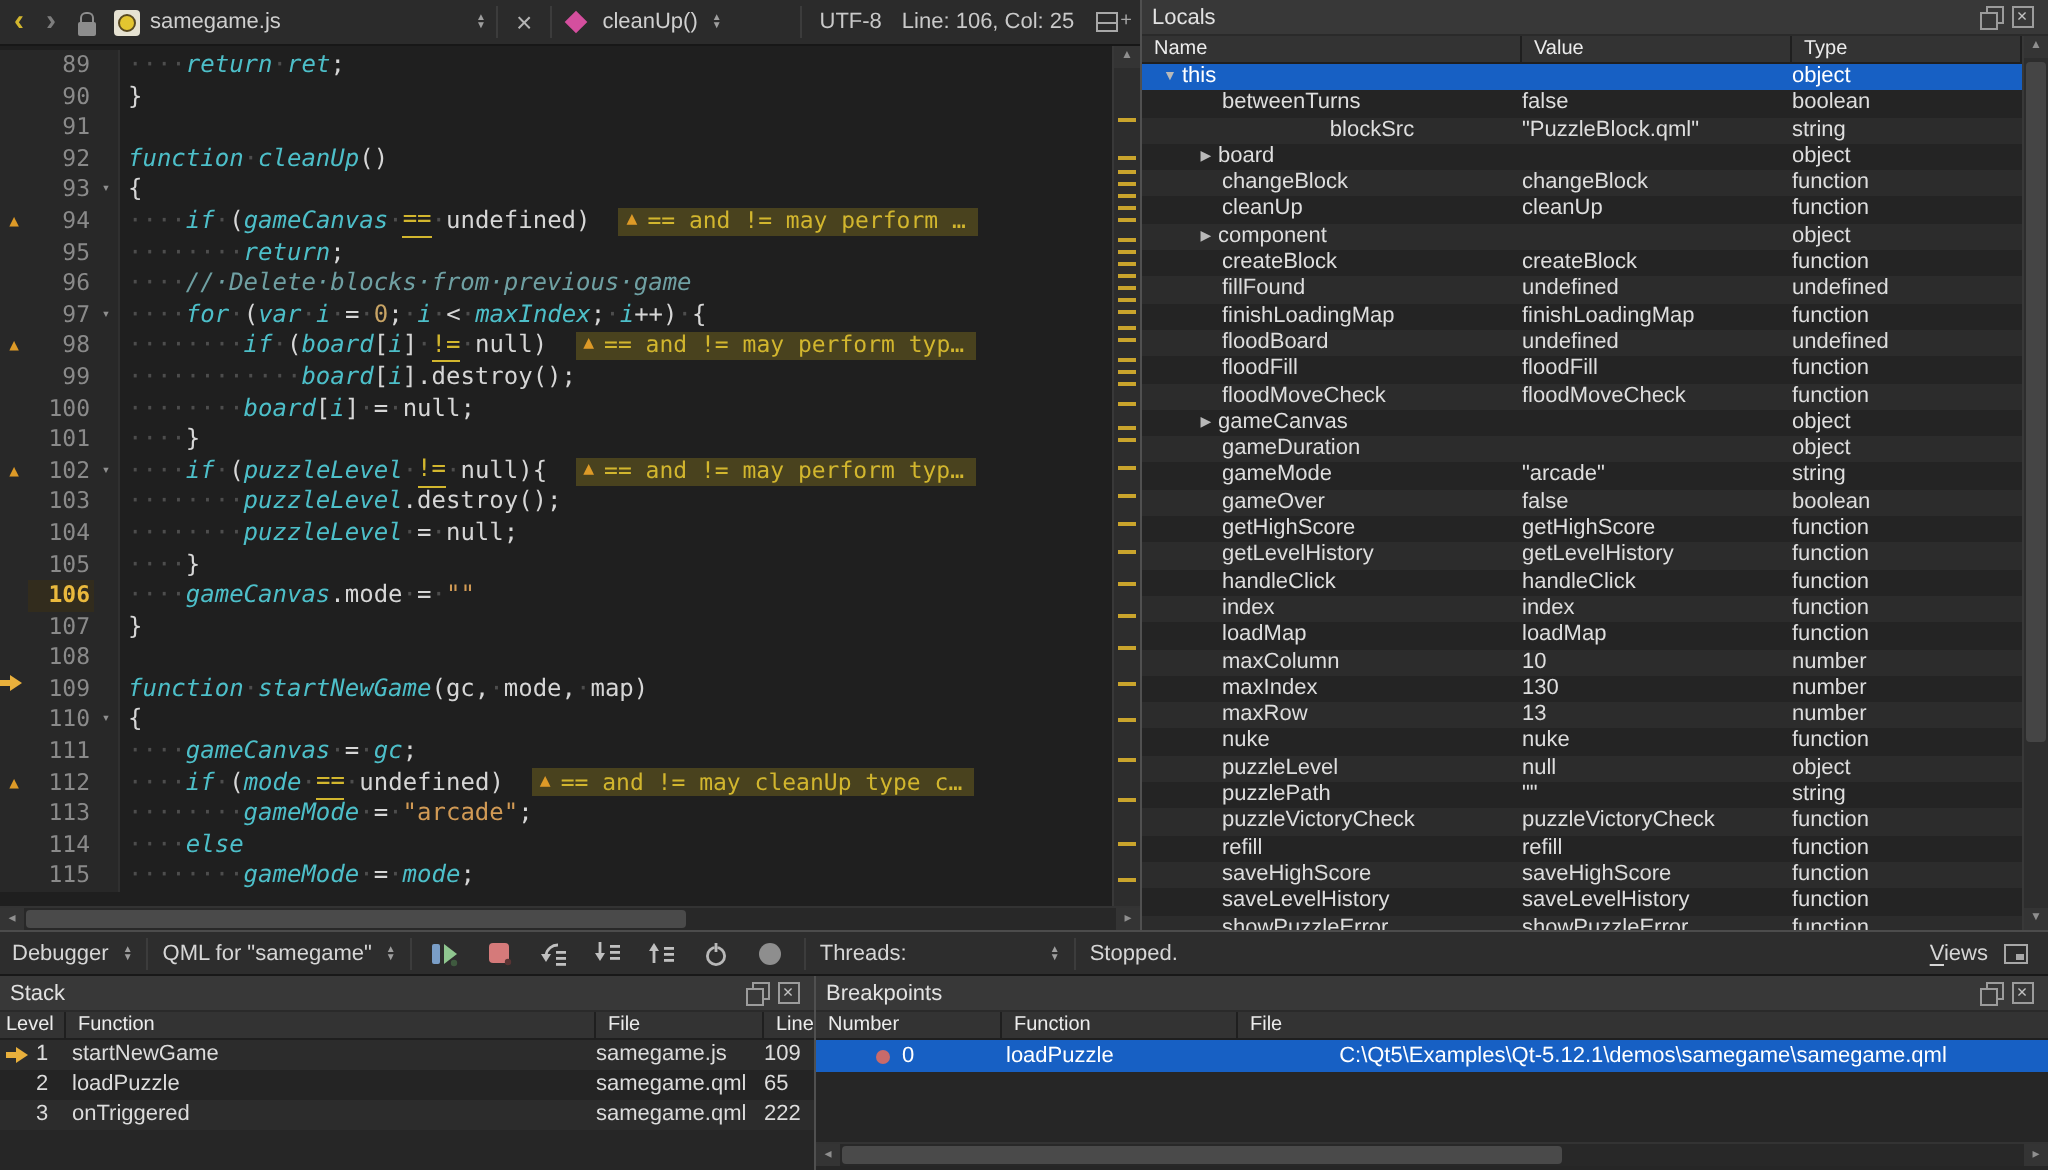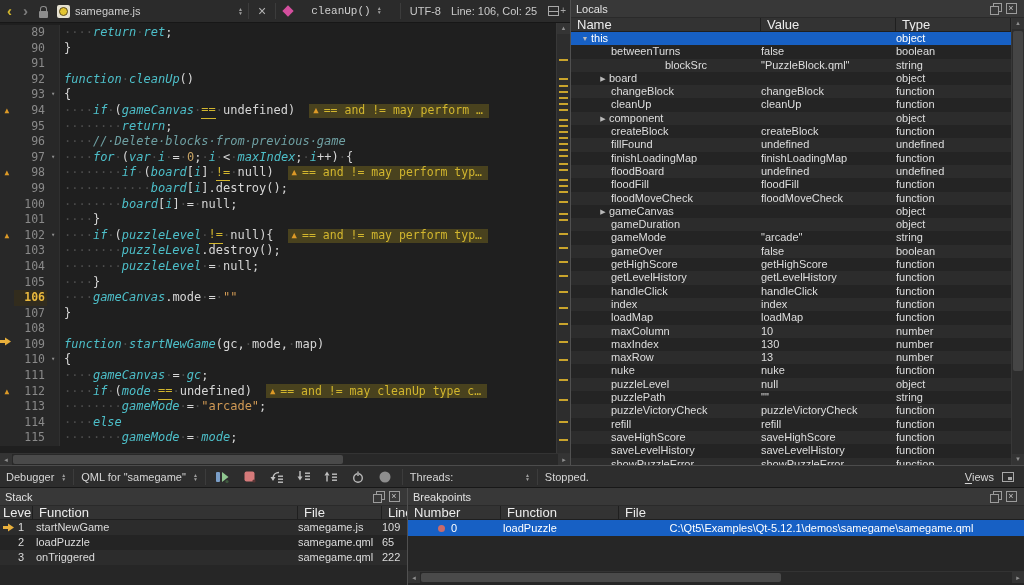--- a/index.html
+++ b/index.html
@@ -22,21 +22,21 @@
   .file-icon::before { content:""; position:absolute; inset:2px; border-radius:50%;
     background:#e3c530; border:1px solid #5a4a20; }
   .dd { display:flex; align-items:center; cursor:default; }
   .dd-label { white-space:nowrap; }
   .updown { display:inline-flex; flex-direction:column; margin-left:7px; color:#9f9f9f; }
   .updown span { font-size:5px; line-height:4px; }
   .vsep { width:1px; height:16px; background:#1b1b1b; border-right:1px solid #3c3c3c; flex:none; }
   .close-x { color:#b4b4b4; font-size:14px; padding:0 4px; line-height:14px; }
   .diamond-icon { width:8px; height:8px; background:#d44f9e; transform:rotate(45deg); margin:0 4px 0 3px; flex:none; }
   #file-dd { width:168px; justify-content:space-between; }
-  #symbol-dd { flex:1; justify-content:center; padding-right:4px;font-family:Liberation Mono, monospace; }
+  #symbol-dd { flex:1; justify-content:flex-start; padding-right:4px; }
   .statusbits { white-space:nowrap; color:#c9c9c9; display:flex; gap:10px; padding:0 4px; }
   .split-icon { width:11px; height:10px; border:1px solid #a8a8a8; position:relative; margin:0 2px; }
   .split-icon::before { content:""; position:absolute; left:0; right:0; top:4px; height:1px; background:#a8a8a8; }
   .split-plus { color:#a8a8a8; font-size:10px; line-height:10px; margin-left:-1px; }
 
   
   #editor-body { flex:1; display:flex; overflow:hidden; }
   #code-area { flex:1; overflow:hidden; padding-top:2px; }
   .code-line { display:flex; height:15.6px; line-height:15.6px;
     font-family:"DejaVu Sans Mono", monospace; font-size:12px; white-space:pre; align-items:center; }
@@ -80,21 +80,21 @@
   .float-icon::before { content:""; position:absolute; left:3px; top:0; width:7px; height:7px; border:1px solid #9c9c9c; }
   .float-icon::after { content:""; position:absolute; left:0; top:3px; width:7px; height:7px;
     border:1px solid #9c9c9c; background:#383838; }
   .closebox-icon { width:11px; height:11px; border:1px solid #9c9c9c; color:#c2c2c2;
     font-size:9px; line-height:9px; text-align:center; }
 
   #locals-panel { flex:1; display:flex; flex-direction:column; border-left:1px solid #505050; background:#262626; }
   #locals-content { flex:1; display:flex; overflow:hidden; }
   #locals-main { flex:1; display:flex; flex-direction:column; overflow:hidden; }
   .grid-header { display:flex; height:14px; min-height:14px; background:#333333;
-    border-bottom:1px solid #1f1f1f; color:#ececec; font-size:13px; line-height:13px; }
+    border-bottom:1px solid #1f1f1f; color:#ececec; font-size:10px; line-height:13px; }
   .grid-header .hc { border-right:1px solid #1f1f1f; padding-left:6px; white-space:nowrap; overflow:hidden; }
   #locals-rows { flex:1; overflow:hidden; }
   .lrow { display:flex; height:13.3px; line-height:13.4px; font-size:11px; color:#dedede; background:#2c2c2c; }
   .lrow.odd { background:#242424; }
   .lrow.selected { background:var(--selection-blue); color:#ffffff; }
   .lrow .c-name { width:190px; min-width:190px; display:flex; overflow:hidden; white-space:nowrap; }
   .lrow .c-val { width:135px; min-width:135px; overflow:hidden; white-space:nowrap; }
   .lrow .c-type { flex:1; overflow:hidden; white-space:nowrap; }
   .expander { width:12px; text-align:center; font-size:7px; color:#b9b9b9; flex:none; }
   #locals-vscroll { width:13px; min-width:13px; background:#2d2d2d; border-left:1px solid #383838; position:relative; }

